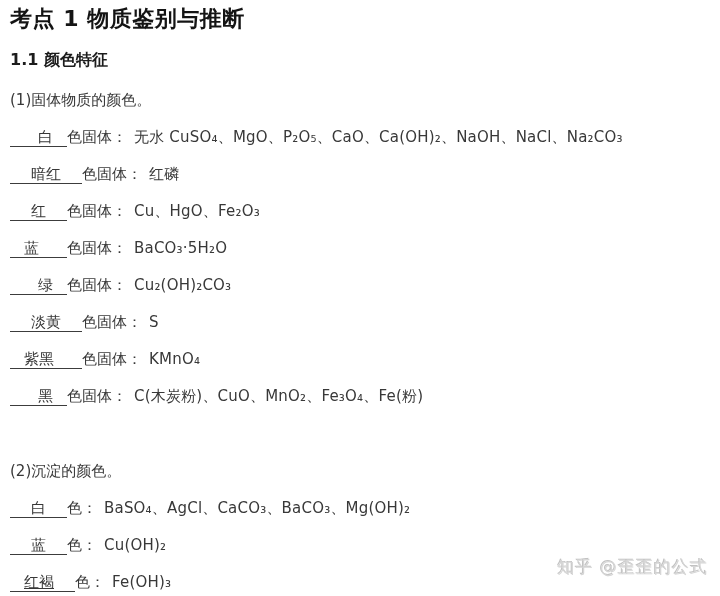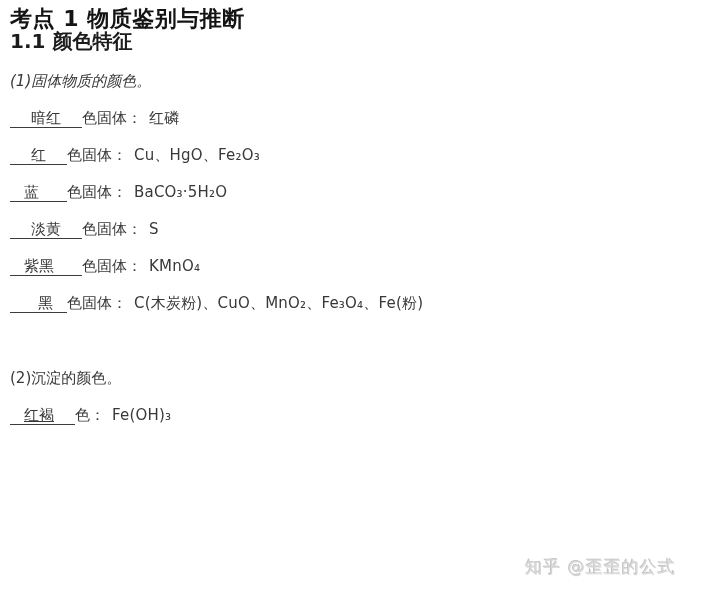--- a/index.html
+++ b/index.html
@@ -17,77 +17,82 @@
   }
   .doc-title {
     font-size: 22px;
     font-weight: 700;
     color: #141414;
     line-height: 26px;
     white-space: pre;
     letter-spacing: 0.5px;
   }
   .section-heading {
-    font-size: 20px;
+    font-size: 16px;
     font-weight: 700;
     color: #1c1c1c;
     line-height: 18px;
+    margin-top: 19px;
     white-space: pre;
   }
   .row {
     font-size: 15px;
     line-height: 19px;
     height: 19px;
     margin-bottom: 18px;
     color: #383838;
     white-space: pre;
   }
-  .intro { margin-top: 22px; font-style: italic; }
+  .intro { margin-top: 22px; }
   .intro-2 { margin-top: 56px; }
   .blank {
     display: inline-block;
     border-bottom: 1.5px solid #3c3c3c;
     line-height: 18px;
   }
   .formula {
     margin-left: 7px;
     letter-spacing: 0.2px;
   }
   .watermark {
     position: absolute;
-    right: 44px;
+    right: 12px;
     bottom: 17px;
     font-size: 17px;
     color: #d6d6d6;
     text-shadow: -1px -1px 0 #c2c2c2, 1px 1px 0 #ffffff;
     letter-spacing: 1px;
     white-space: pre;
   }
 </style>
 </head>
 <body>
 
 <div class="page">
 
   <h1 class="doc-title">考点 1 物质鉴别与推断</h1>
 
   <h2 class="section-heading">1.1 颜色特征</h2>
 
   <p class="row intro">(1)固体物质的颜色。</p>
 
   <div id="solid-lines">
+      <div class="row"><span class="blank" style="padding-left: 28px; padding-right: 14px;">白</span><span>色固体：</span><span class="formula">无水 CuSO₄、MgO、P₂O₅、CaO、Ca(OH)₂、NaOH、NaCl、Na₂CO₃</span></div>
       <div class="row"><span class="blank" style="padding-left: 21px; padding-right: 21px;">暗红</span><span>色固体：</span><span class="formula">红磷</span></div>
       <div class="row"><span class="blank" style="padding-left: 21px; padding-right: 21px;">红</span><span>色固体：</span><span class="formula">Cu、HgO、Fe₂O₃</span></div>
       <div class="row"><span class="blank" style="padding-left: 14px; padding-right: 28px;">蓝</span><span>色固体：</span><span class="formula">BaCO₃·5H₂O</span></div>
+      <div class="row"><span class="blank" style="padding-left: 28px; padding-right: 14px;">绿</span><span>色固体：</span><span class="formula">Cu₂(OH)₂CO₃</span></div>
       <div class="row"><span class="blank" style="padding-left: 21px; padding-right: 21px;">淡黄</span><span>色固体：</span><span class="formula">S</span></div>
       <div class="row"><span class="blank" style="padding-left: 14px; padding-right: 28px;">紫黑</span><span>色固体：</span><span class="formula">KMnO₄</span></div>
       <div class="row"><span class="blank" style="padding-left: 28px; padding-right: 14px;">黑</span><span>色固体：</span><span class="formula">C(木炭粉)、CuO、MnO₂、Fe₃O₄、Fe(粉)</span></div>
     </div>
 
   <p class="row intro-2">(2)沉淀的颜色。</p>
 
   <div id="precipitate-lines">
+      <div class="row"><span class="blank" style="padding-left: 21px; padding-right: 21px;">白</span><span>色：</span><span class="formula">BaSO₄、AgCl、CaCO₃、BaCO₃、Mg(OH)₂</span></div>
+      <div class="row"><span class="blank" style="padding-left: 21px; padding-right: 21px;">蓝</span><span>色：</span><span class="formula">Cu(OH)₂</span></div>
       <div class="row"><span class="blank" style="padding-left: 14px; padding-right: 21px; text-decoration: underline;">红褐</span><span>色：</span><span class="formula">Fe(OH)₃</span></div>
     </div>
 
   <div class="watermark">知乎 @歪歪的公式</div>
 
 </div>
 
 </body></html>

